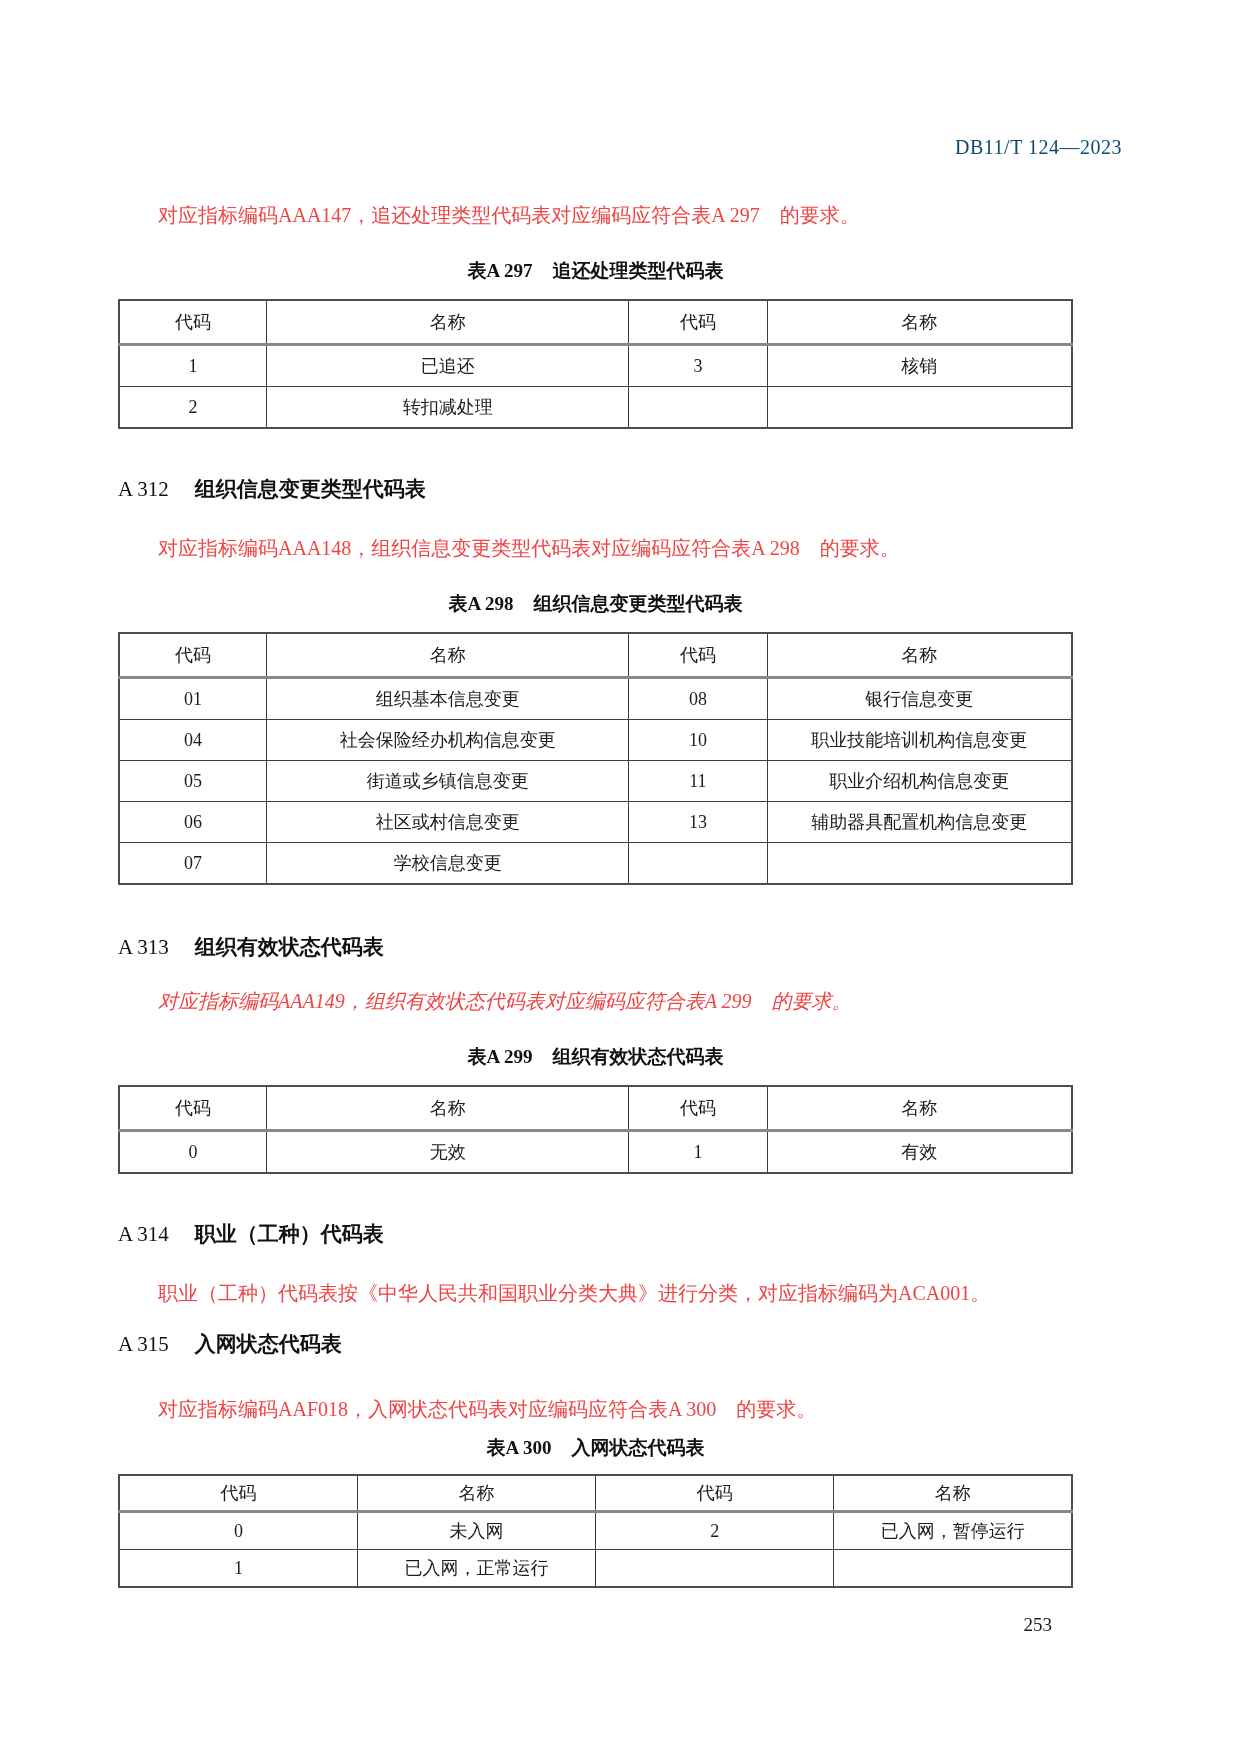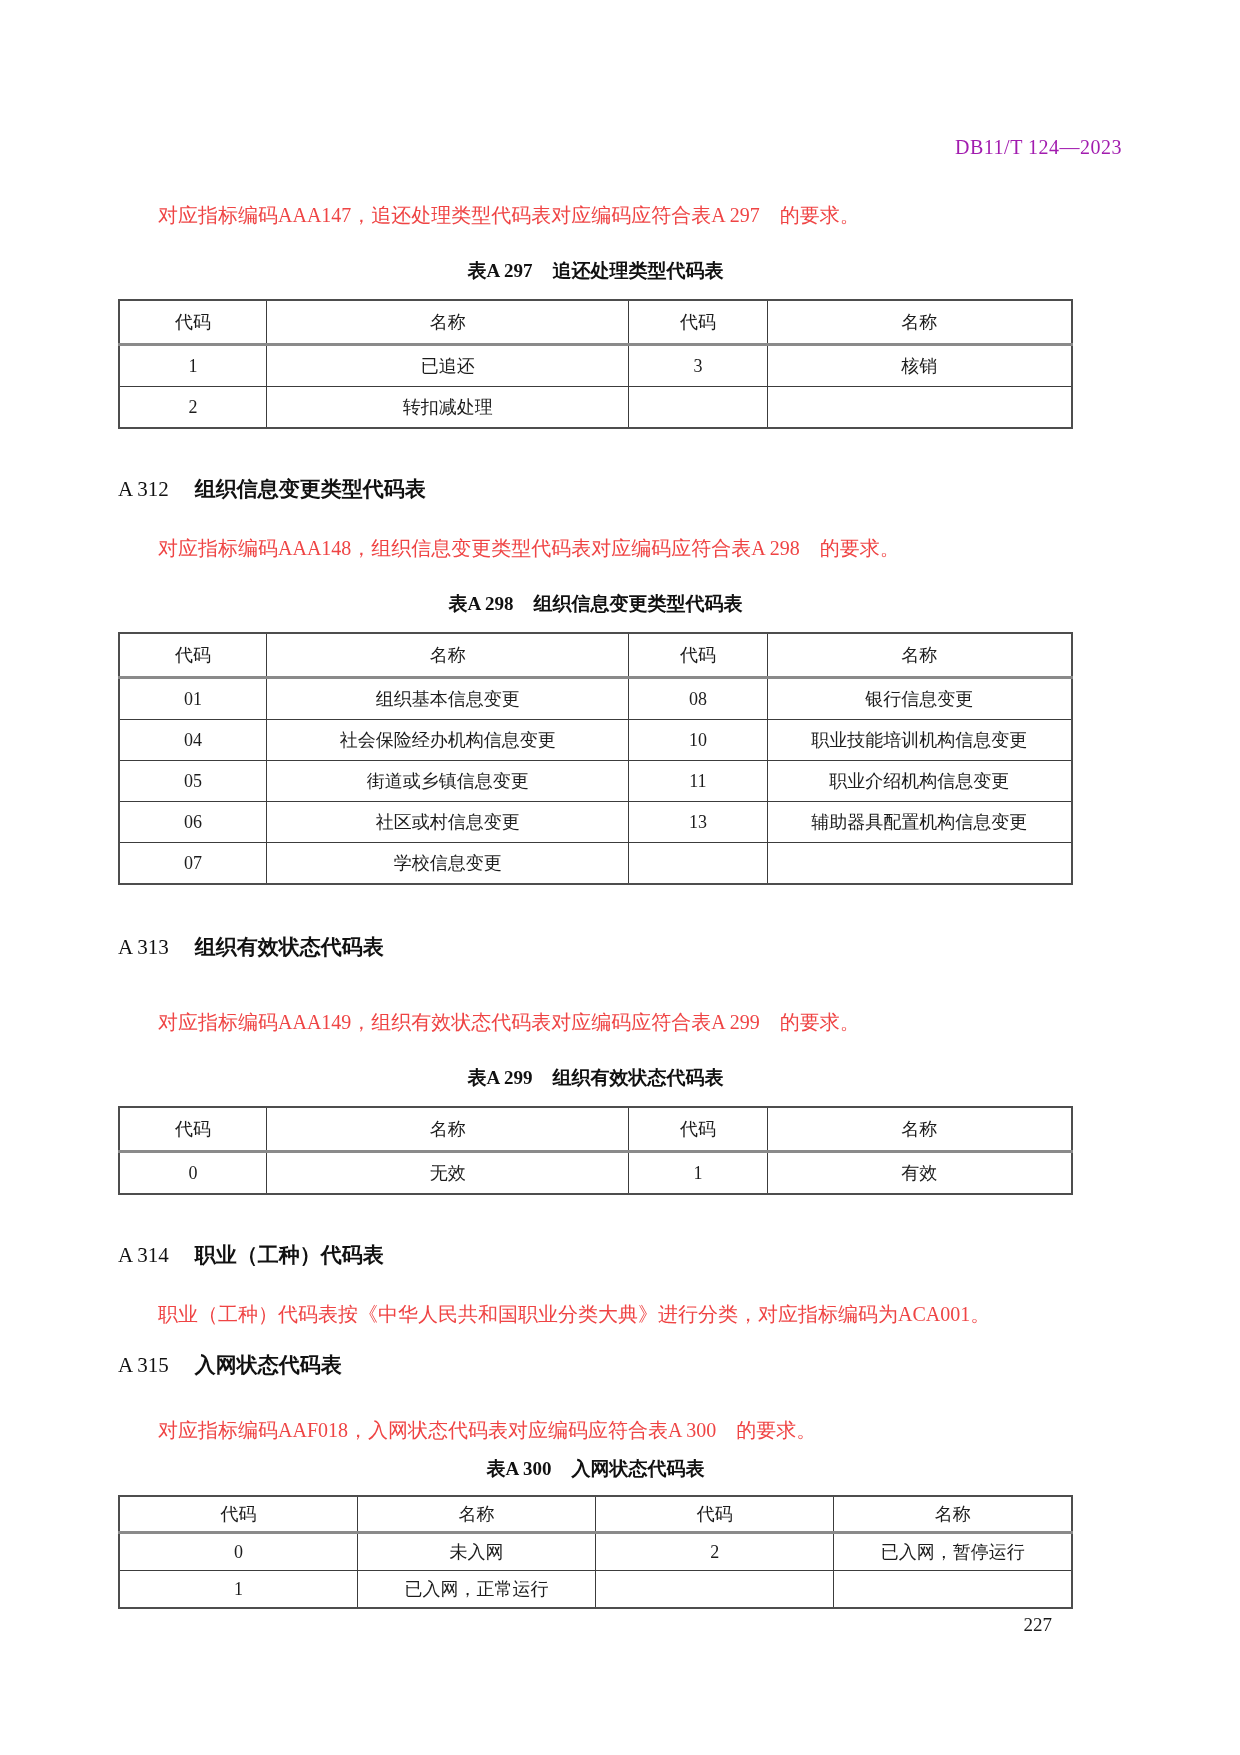--- a/index.html
+++ b/index.html
@@ -6,21 +6,21 @@
   .page {
     position:relative;
     width:1240px; height:1755px;
     background:#ffffff;
     color:#111;
     font-family:"Liberation Serif","DejaVu Serif",serif;
     overflow:hidden;
   }
   .doc-header {
     position:absolute; top:136px; right:118px;
-    font-size:20px; color:#a21caf; letter-spacing:0.5px;
+    font-size:20px; color:#0c4a6e; letter-spacing:0.5px;
   }
   .pageno {
     position:absolute; top:1614px; right:188px;
     font-size:19px; color:#1a1a1a;
   }
   .content {
     position:absolute; left:118px; top:0;
     width:955px;
   }
   p.para {
@@ -59,21 +59,21 @@
   col.c1 { width:15.5%; } col.c2 { width:38%; } col.c3 { width:14.5%; } col.c4 { width:32%; }
   
   col.ceq { width:25%; }
   
   #p297   { margin-top:202px; }
   #t297t  { margin-top:30px; margin-bottom:16px; }
   #h312   { margin-top:46px; }
   #p298   { margin-top:32px; }
   #t298t  { margin-top:30px; margin-bottom:16px; }
   #h313   { margin-top:48px; }
-  #p299   { margin-top:48px; }
+  #p299   { margin-top:27px;font-style:italic; }
   #t299t  { margin-top:30px; margin-bottom:16px; }
   #h314   { margin-top:46px; }
   #p314   { margin-top:32px; }
   #h315   { margin-top:24px; }
   #p300   { margin-top:38px; }
   #t300t  { margin-top:13px; margin-bottom:14px; }
 </style>
 </head>
 <body>
 
@@ -256,15 +256,15 @@
           <td>1</td>
           <td>已入网，正常运行</td>
           <td></td>
           <td></td>
         </tr>
       </tbody>
     </table>
 
   </div>
 
-  <div class="pageno">227</div>
+  <div class="pageno">253</div>
 
 </div>
 
 </body></html>

